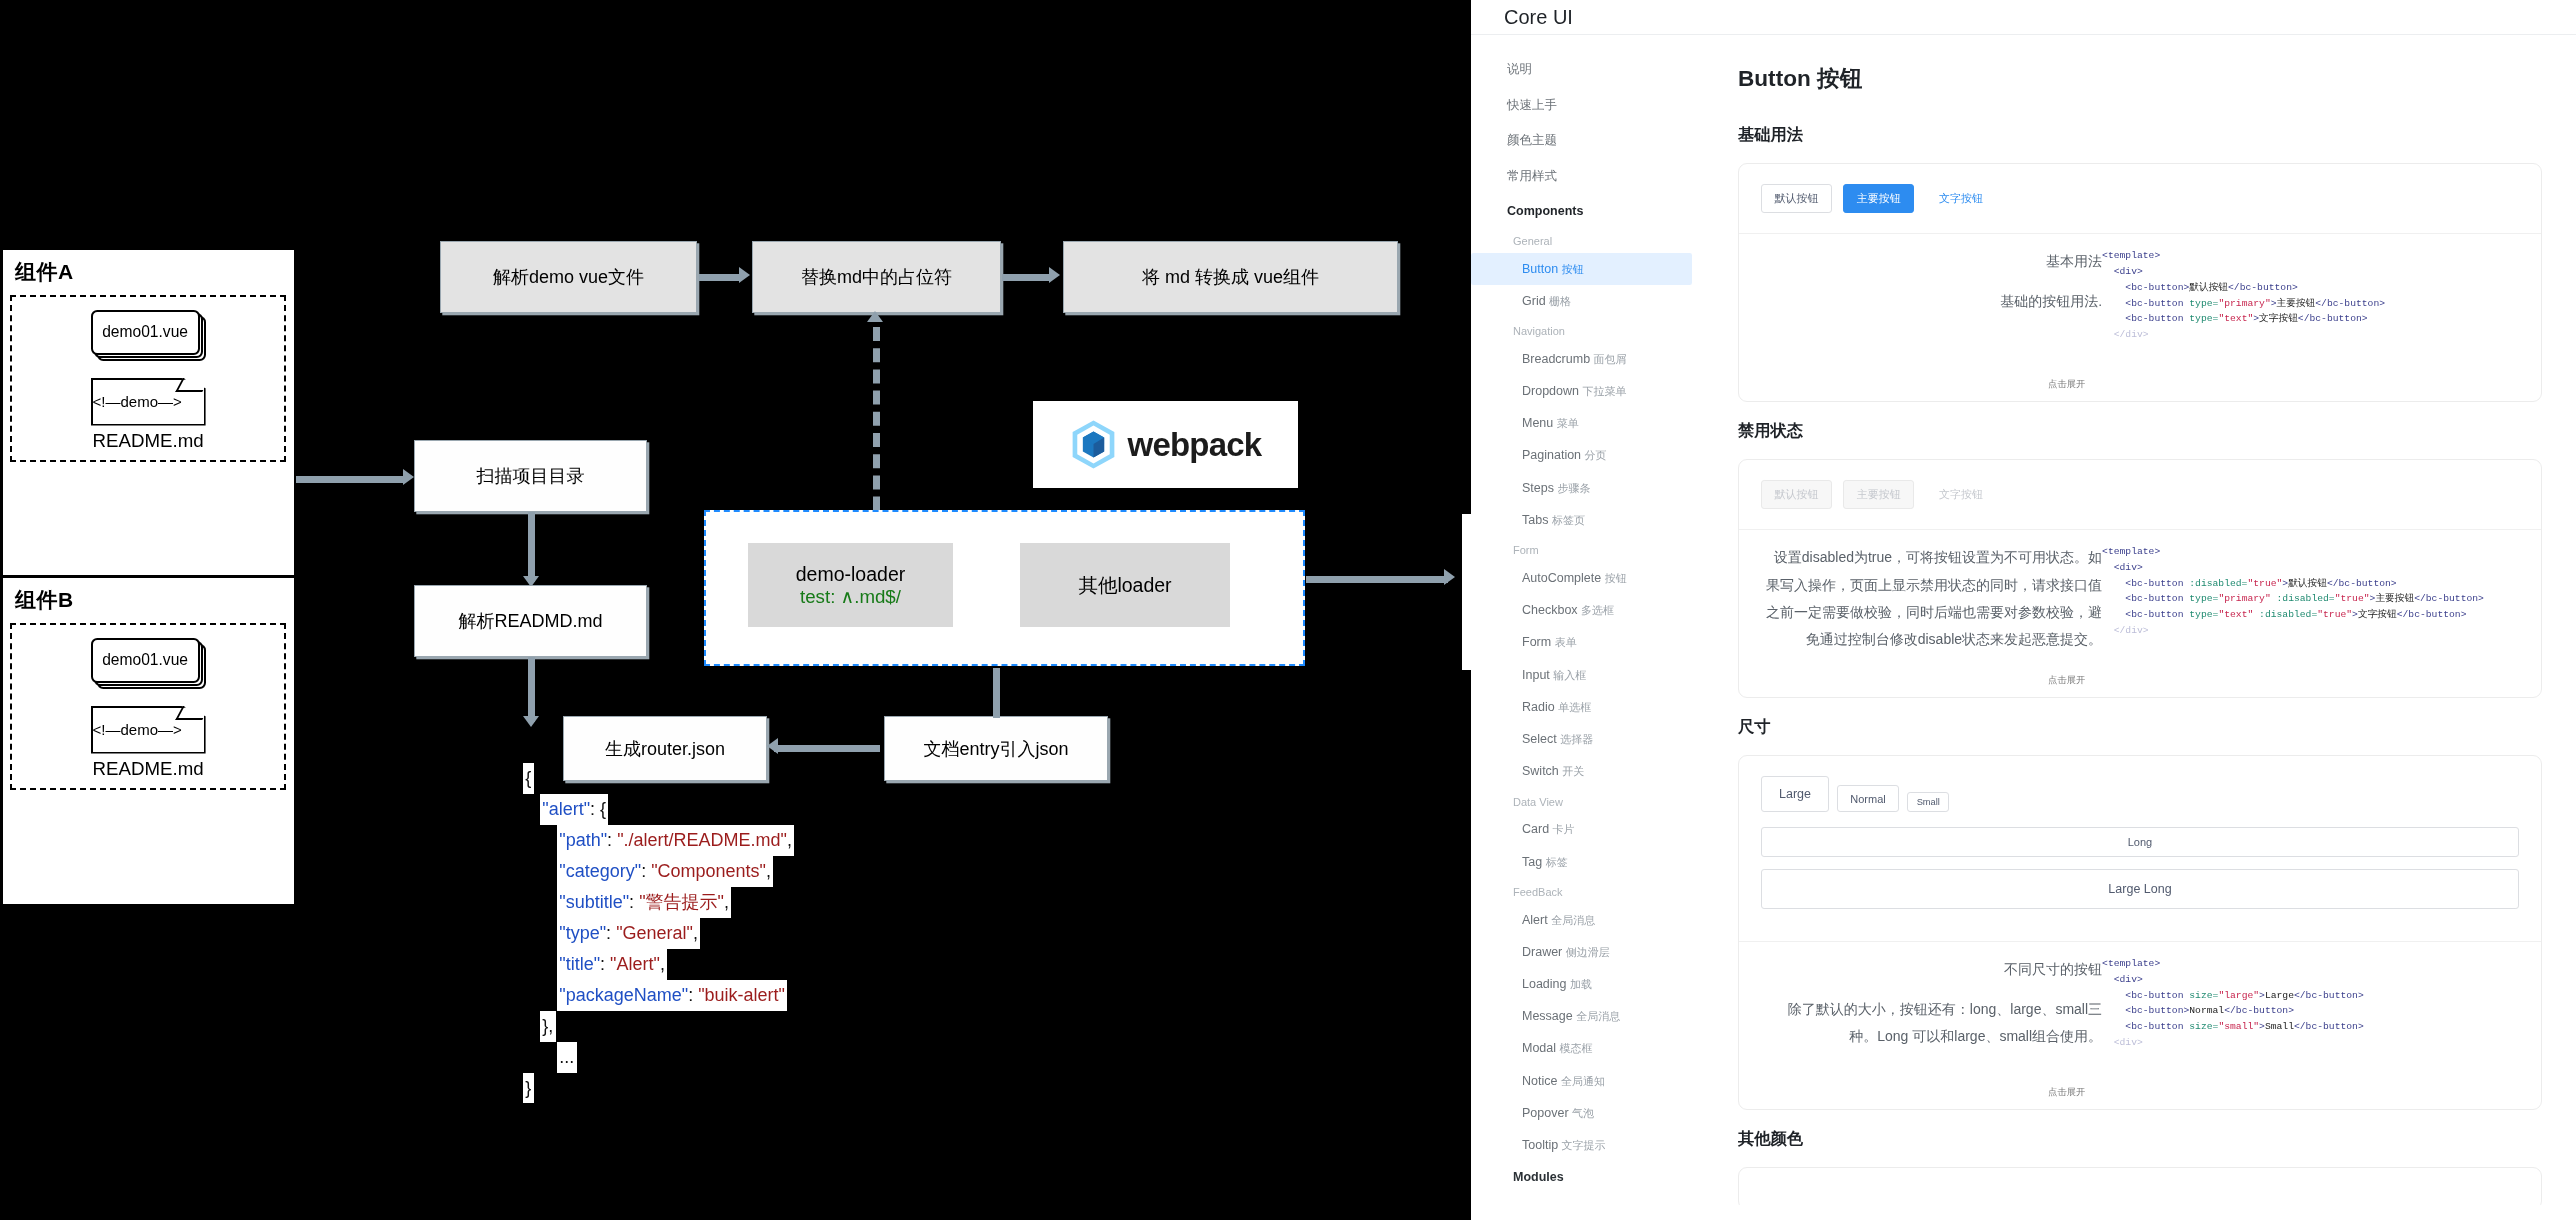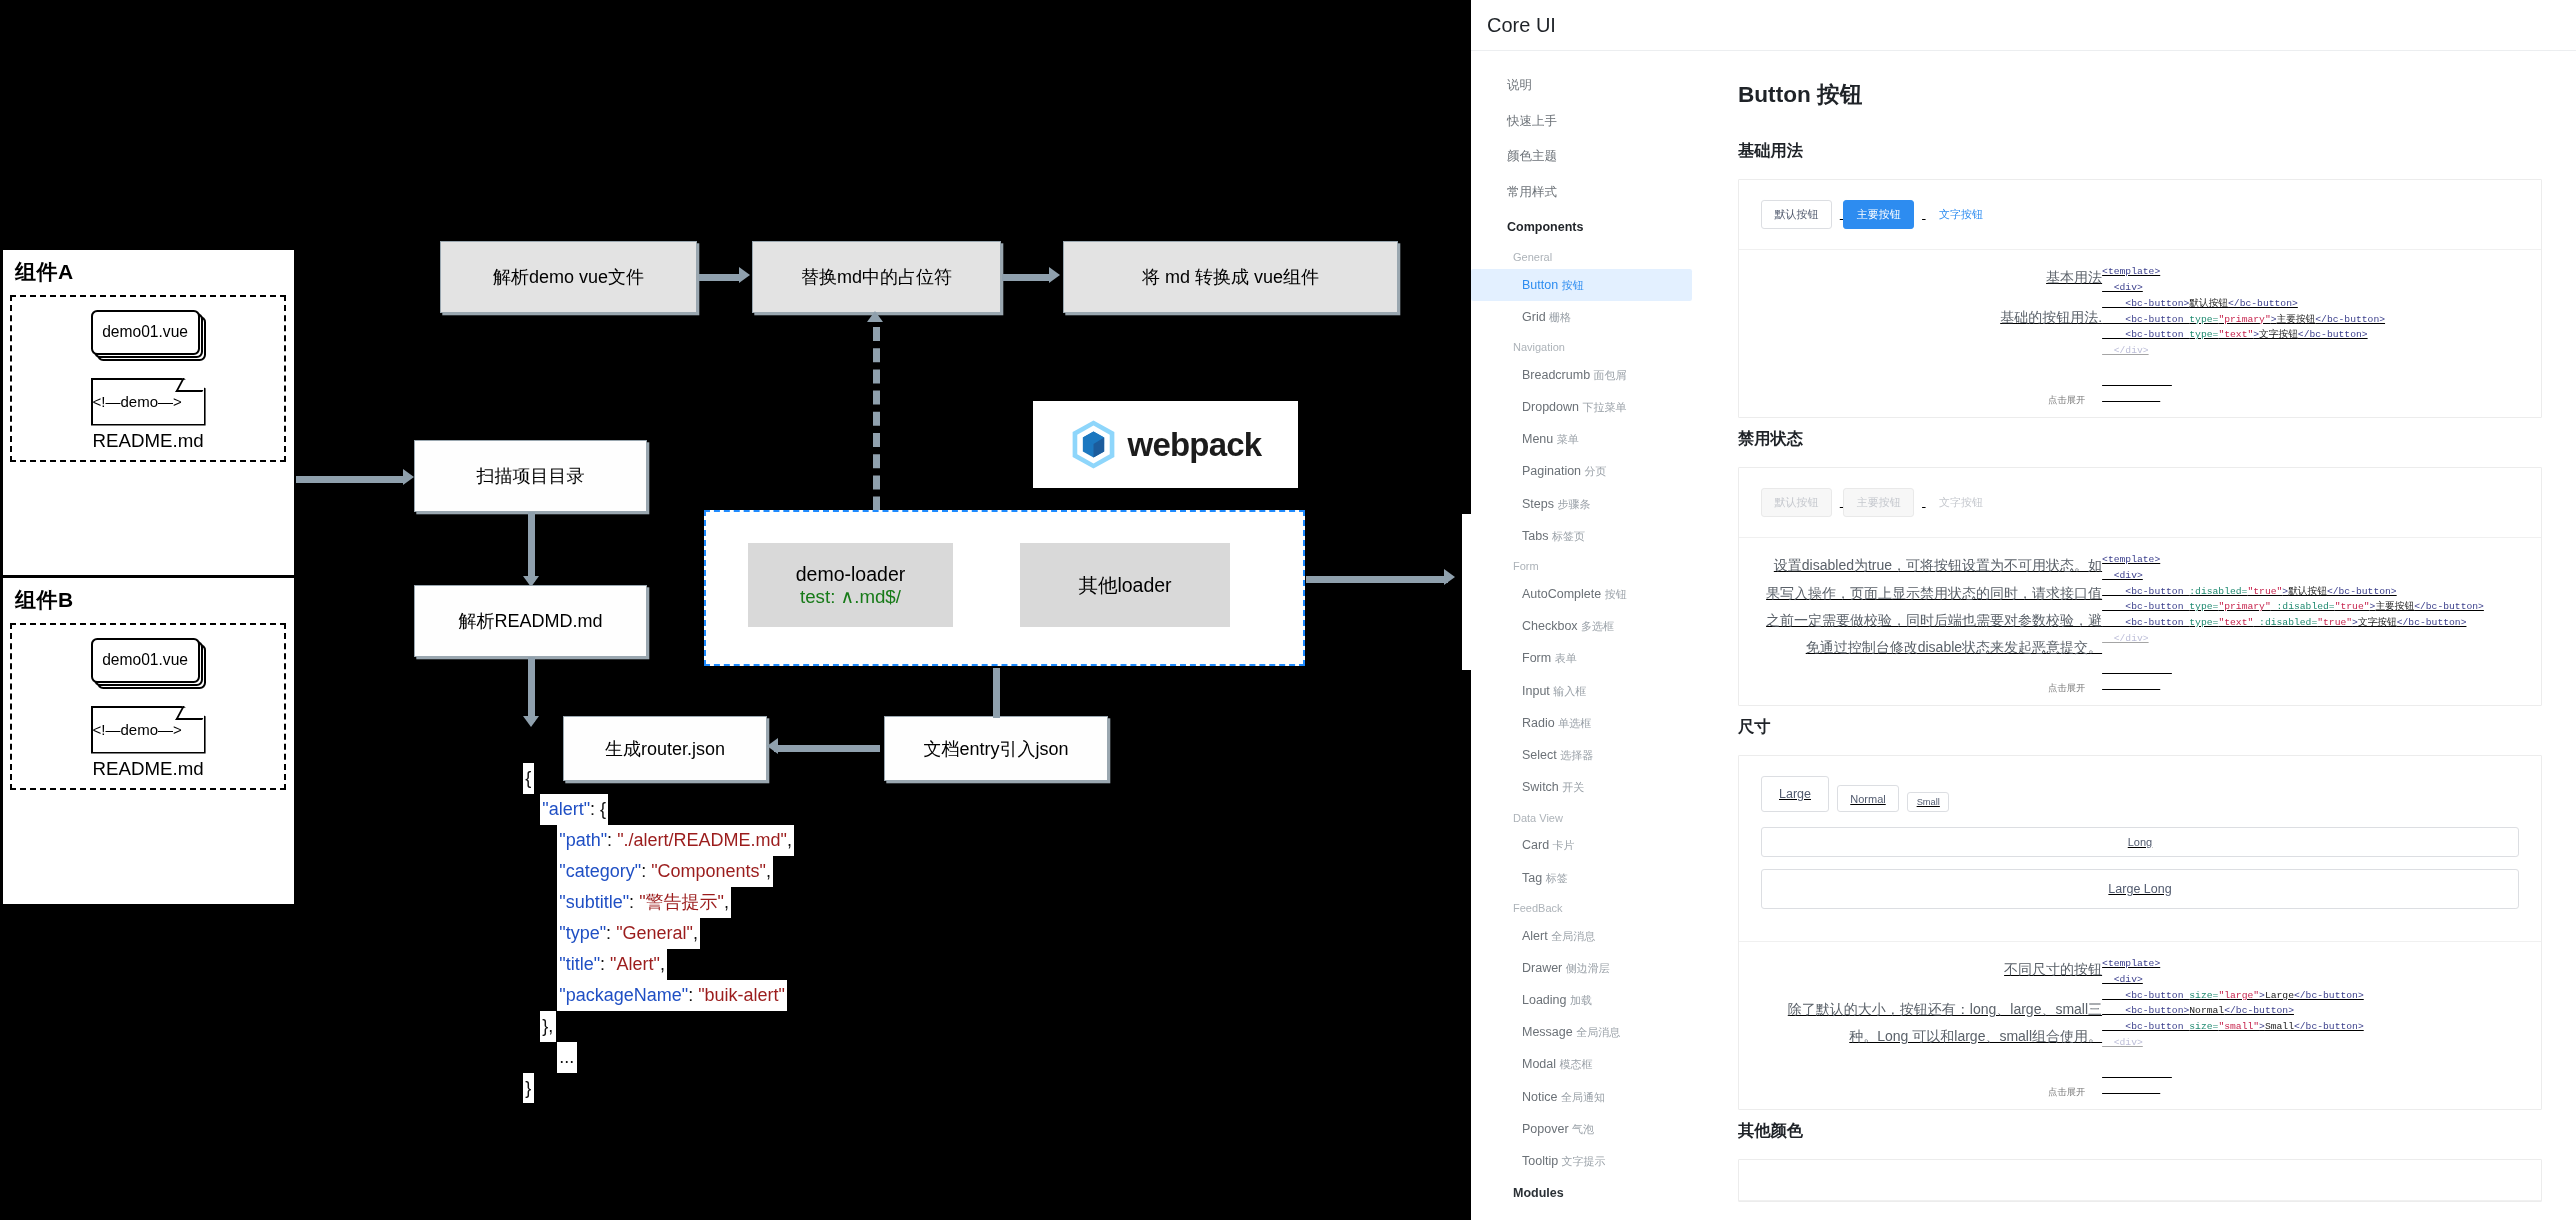--- a/index.html
+++ b/index.html
@@ -70,40 +70,40 @@
 
   
   #json-code { position:absolute; font-family:"Liberation Sans", sans-serif; font-size:18px; line-height:1.72; white-space:pre; }
   #json-code .ln { background:#fff; display:inline-block; padding:0 2.3px; }
   .jk { color:#1f4fc4; }
   .jv { color:#9b1c1c; }
   .jp { color:#111; }
 
   
   #coreui { position:absolute; left:1471px; top:0; width:1105px; height:1220px; background:#fff; }
-  #coreui-topbar { height:51px; background:#fff; border-bottom:0.8px solid #eceef0; display:flex; align-items:center; padding-left:16px; }
+  #coreui-topbar { height:35px; background:#fff; border-bottom:0.8px solid #eceef0; display:flex; align-items:center; padding-left:33px; }
   #coreui-title { font-size:20px; color:#1f2328; }
 
   #coreui-body { display:flex; height:1170px; }
 
   #sidebar { width:233px; padding-top:17px; background:#fff; overflow:hidden; }
   .sb-top { font-size:12.5px; color:#6b7177; padding:9.3px 0 9.3px 36px; }
   .sb-top.bold { color:#1f2328; font-weight:700; }
   .sb-group { font-size:11px; color:#adb3b9; padding:7.8px 0 6.2px 42px; }
   .sb-item { font-size:12.5px; color:#6b7177; padding:8.6px 0 8.6px 51px; }
   .sb-item.active { background:#e3f0ff; color:#2d8cf0; border-radius:2.3px; margin-right:12.5px; }
   .sb-item .cn { color:#9aa1a8; font-size:11px; }
   .sb-item.active .cn { color:#2d8cf0; }
   .sb-item.cut { color:#2b3136; font-weight:700; font-size:12.5px; padding-left:42px; }
 
   #content { flex:1; padding:28px 34px 0 34px; overflow:hidden; }
   .h1 { font-size:22.6px; font-weight:700; color:#1f2328; margin:0 0 30px 0; }
   .h2 { font-size:16.3px; font-weight:700; color:#1f2328; margin:0 0 17px 0; }
 
-  .demo-card { border:0.8px solid #ececec; border-radius:1px; margin-bottom:10px; background:#fff;text-decoration:underline; }
+  .demo-card { border:0.8px solid #ececec; border-radius:9px; margin-bottom:18px; background:#fff; }
   .demo-stage { padding:20px 22px; border-bottom:0.8px solid #f0f0f0; }
   .demo-desc-row { display:flex; padding:14px 22px 11px 22px; }
   .demo-desc { width:45%; font-size:14px; color:#5a6169; line-height:1.95;text-align:right; }
   .demo-desc p { margin:0 0 12.5px 0; }
   .demo-code { flex:1; font-family:"Liberation Mono", monospace; font-size:9.7px;
                line-height:1.62; color:#3b3f8c; white-space:pre; position:relative; }
   .tag { color:#3b3f8c; }
   .attr { color:#1f8a70; }
   .str { color:#c7254e; }
   .plain { color:#1b1b1b; }

